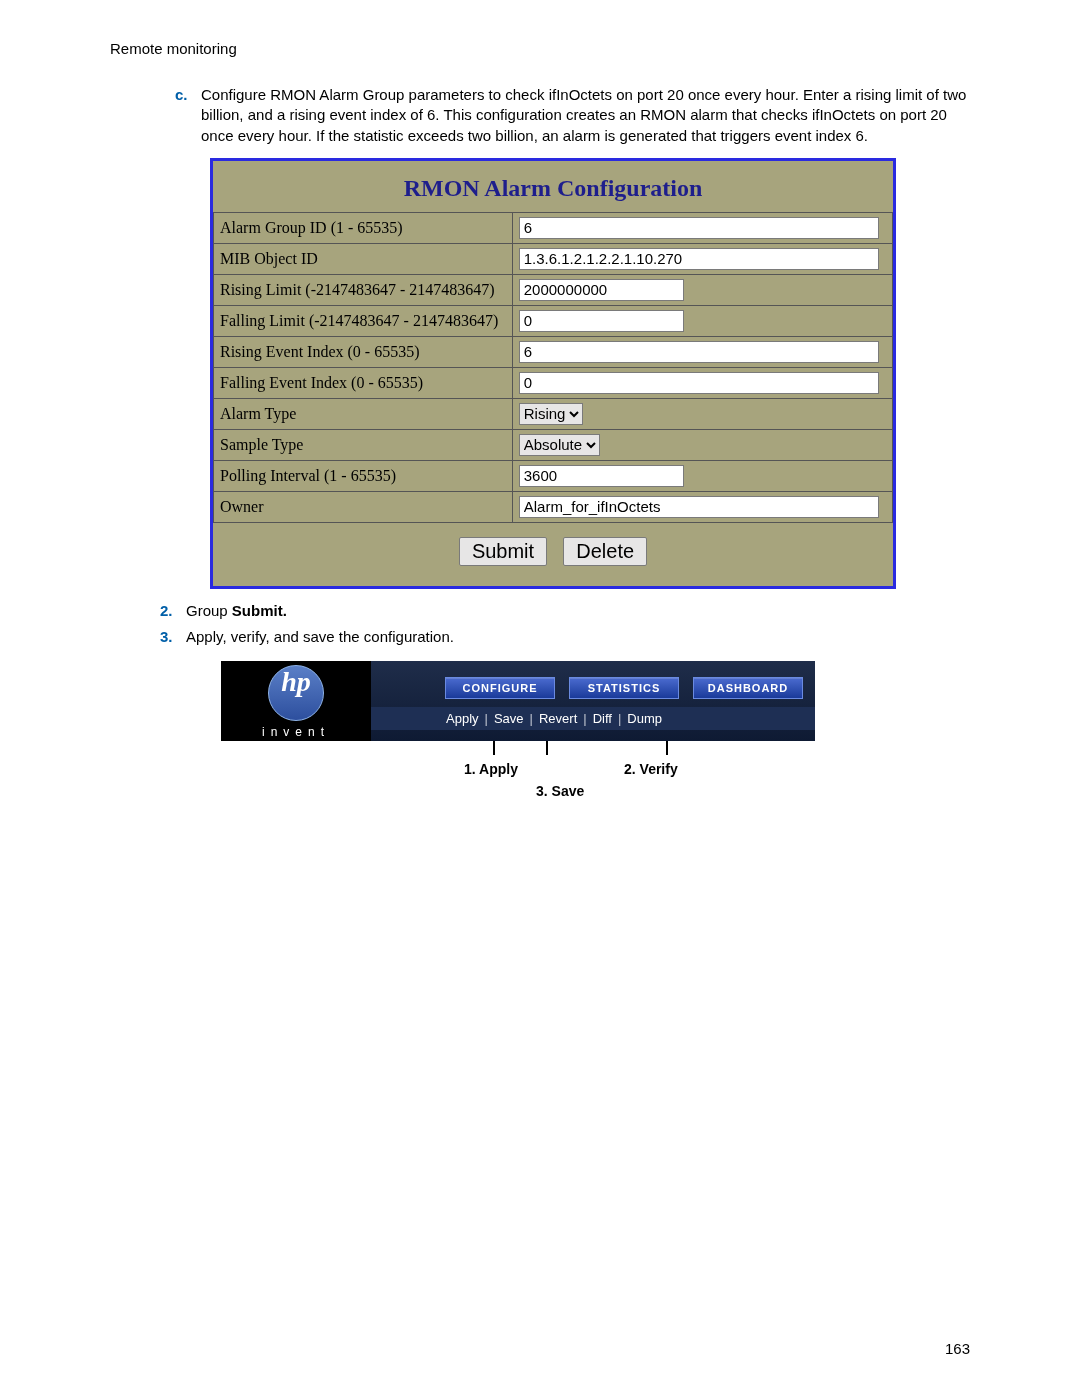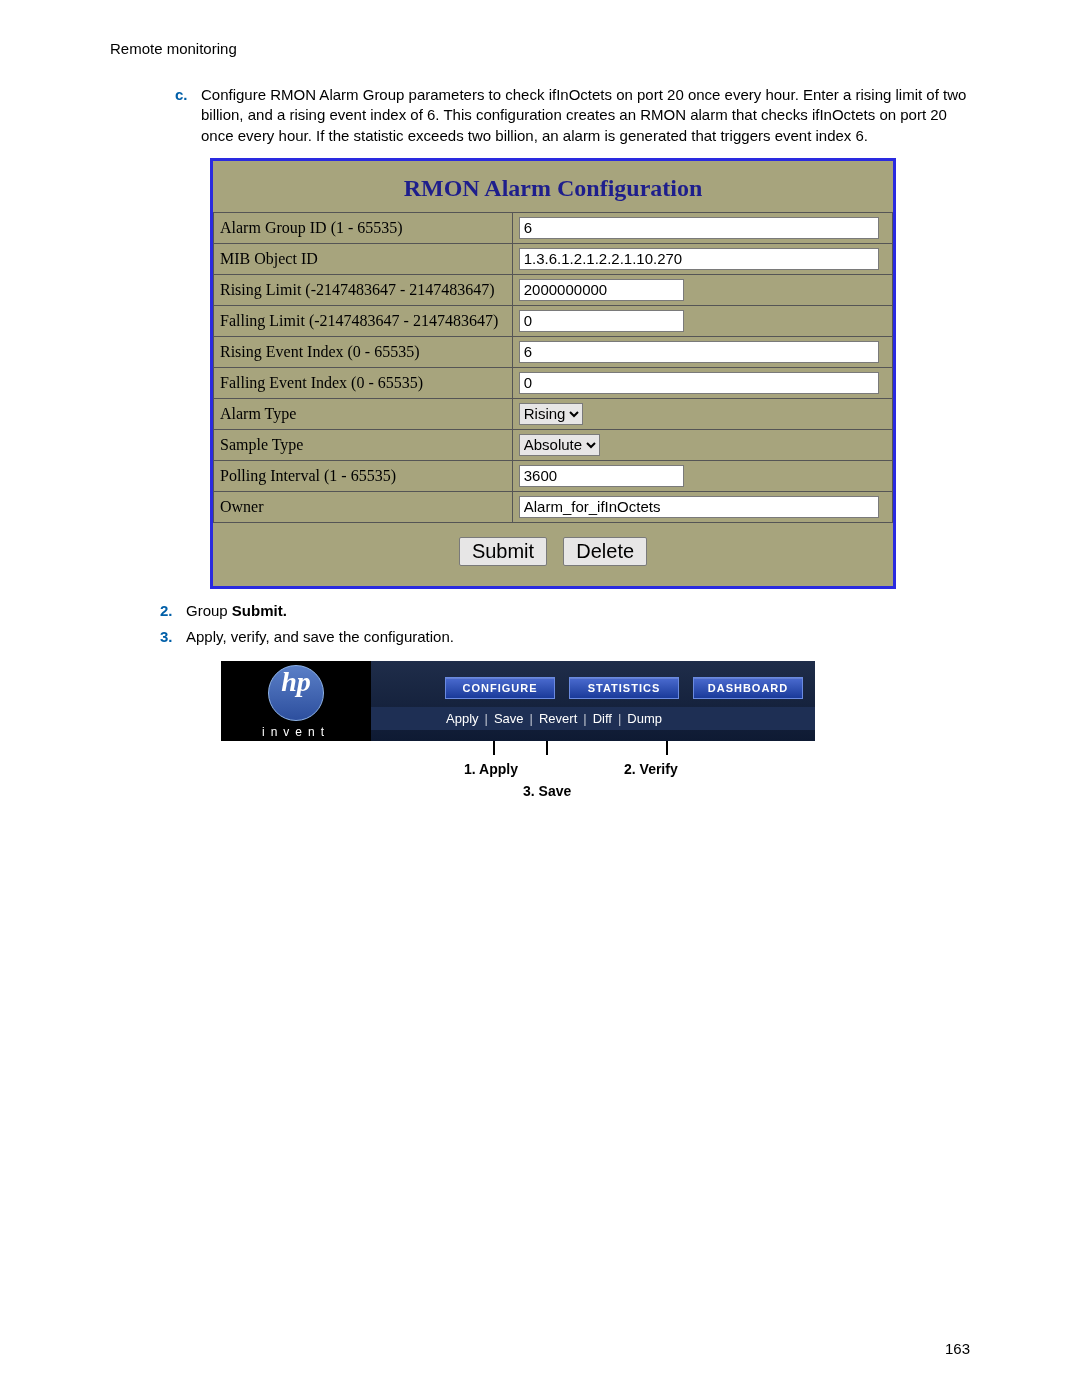--- a/index.html
+++ b/index.html
@@ -317,18 +317,18 @@
     <div class="tb-leaders">
       <div class="leader" style="left:272px"></div>
       <div class="leader" style="left:325px"></div>
       <div class="leader" style="left:445px"></div>
     </div>
     <div class="lbl-row">
       <span style="left:243px">1. Apply</span>
       <span style="left:403px">2. Verify</span>
     </div>
     <div class="lbl-row">
-      <span style="left:302px">3. Save</span>
+      <span style="left:315px">3. Save</span>
     </div>
   </div>
 
   <div class="page-num">163</div>
 </div>
 
 </body></html>

